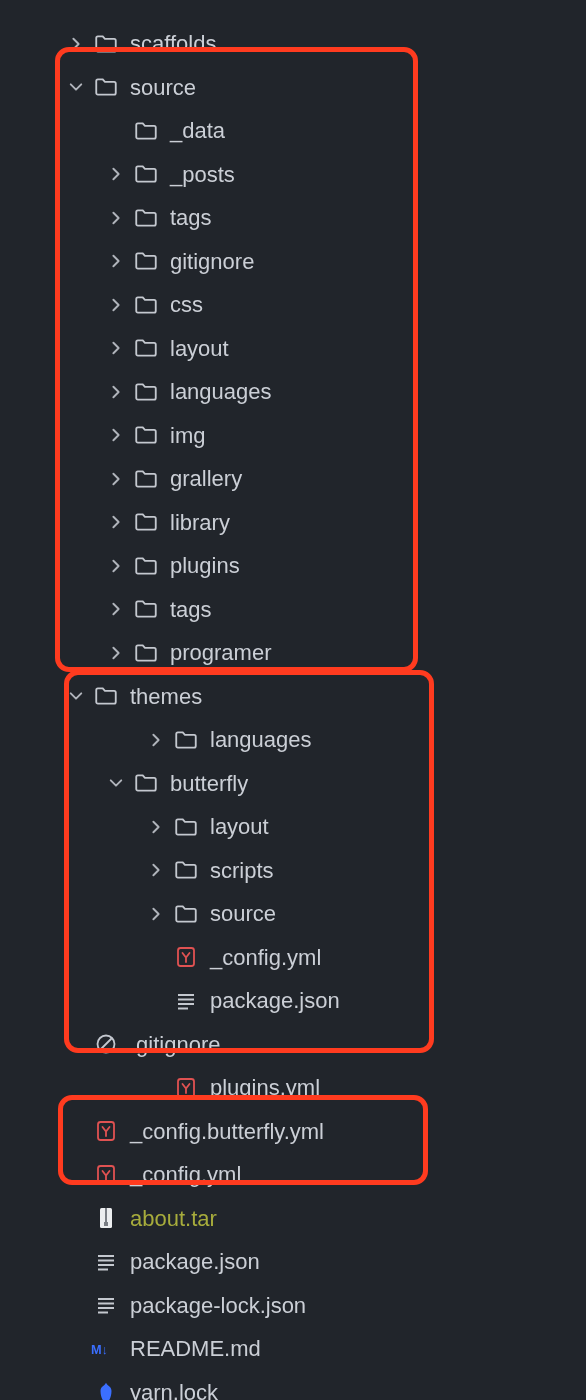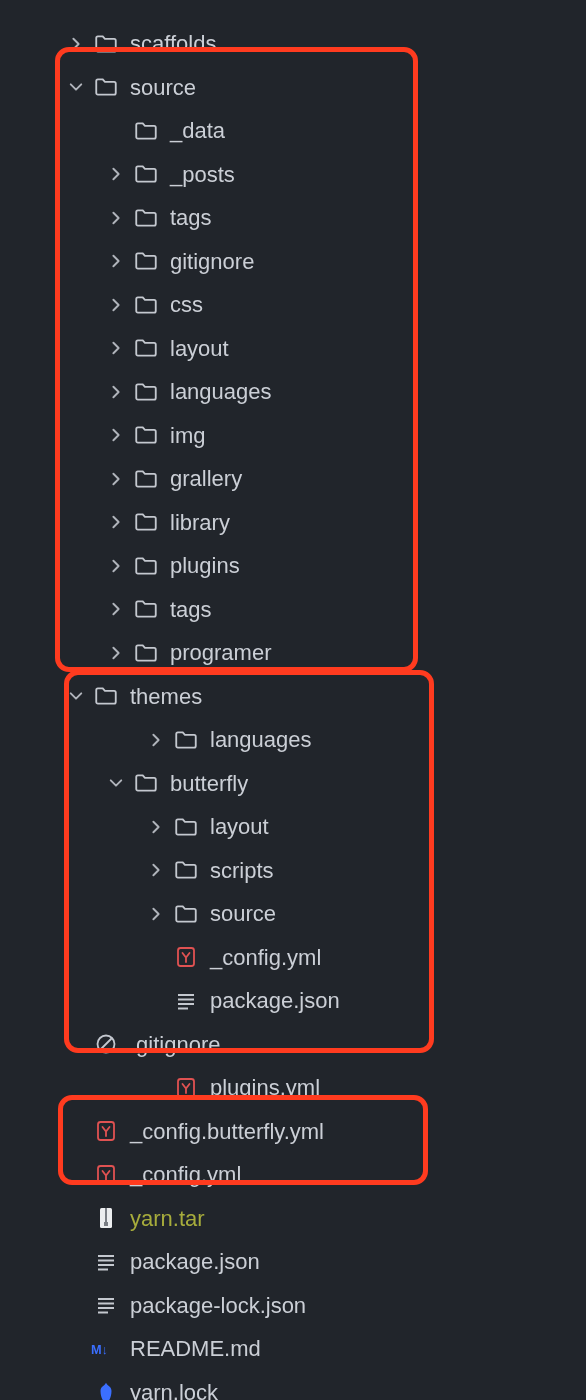--- a/index.html
+++ b/index.html
@@ -453,21 +453,21 @@
           <path d="M5 2 L11 8 L5 14" fill="none" stroke="currentColor" stroke-width="2.2" stroke-linecap="round" stroke-linejoin="round"></path>
         </svg>
       </span>
       <span class="icon">
         <svg width="20" height="24" viewBox="0 0 20 24">
           <rect x="4" y="2" width="12" height="20" rx="1.5" fill="#eceef0"></rect>
           <rect x="9" y="2" width="2" height="14" fill="#7a7e85"></rect>
           <rect x="8" y="16" width="4" height="4" fill="#7a7e85"></rect>
         </svg>
       </span>
-      <span class="label dim">yarn.tar</span>
+      <span class="label dim">about.tar</span>
     </div>
     <div class="row">
       <span class="indent" style="width: 62px;"></span>
       <span class="chevron none">
         <svg width="14" height="14" viewBox="0 0 16 16">
           <path d="M5 2 L11 8 L5 14" fill="none" stroke="currentColor" stroke-width="2.2" stroke-linecap="round" stroke-linejoin="round"></path>
         </svg>
       </span>
       <span class="icon">
         <svg width="24" height="24" viewBox="0 0 24 24">

